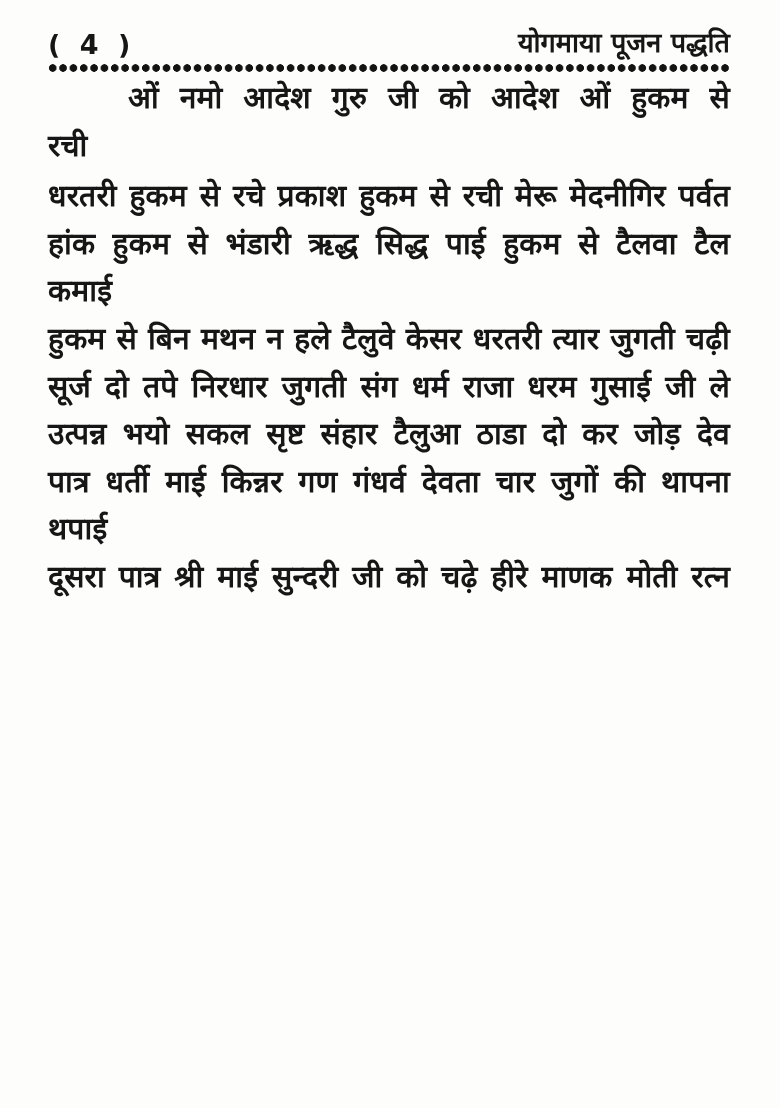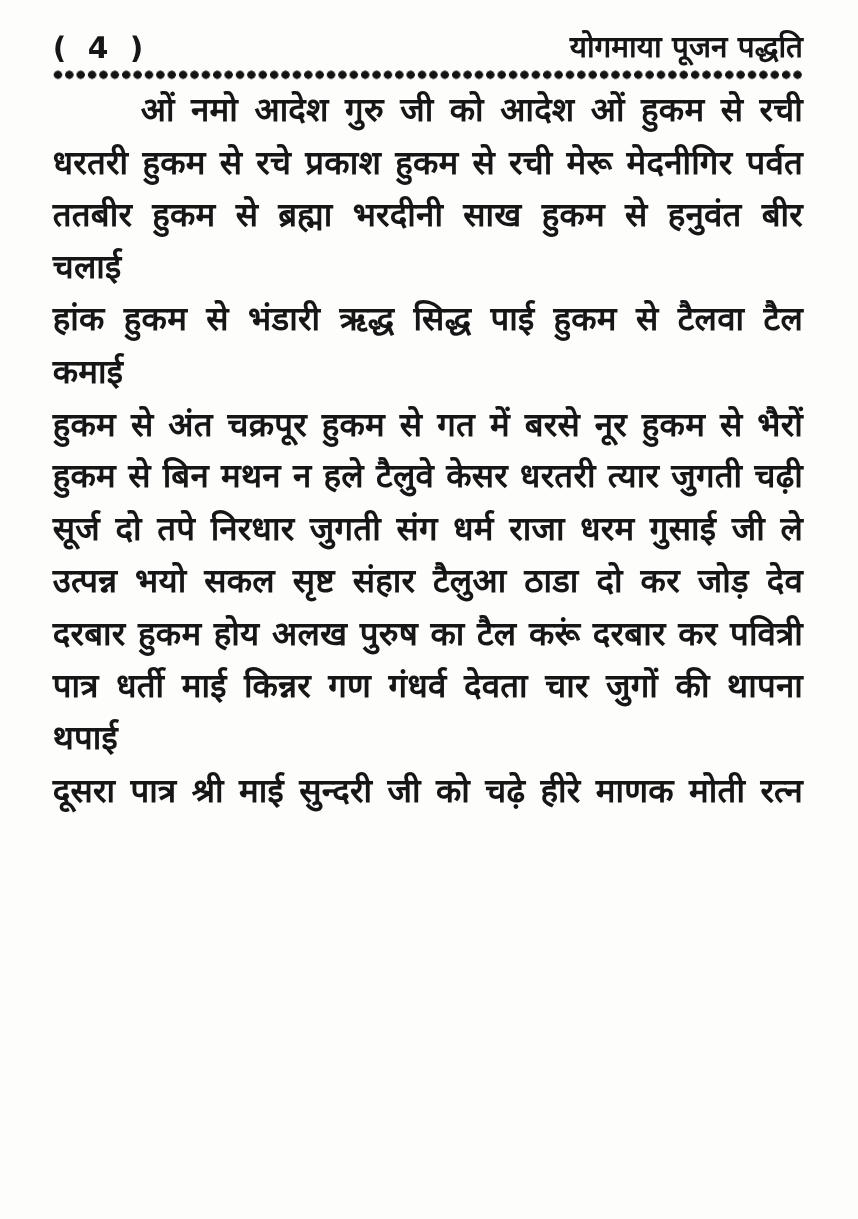--- a/index.html
+++ b/index.html
@@ -50,38 +50,36 @@
     font-size: 30px;
     font-weight: 600;
     line-height: 47.6px;
     text-align: justify;
     text-align-last: justify;
     letter-spacing: 0.2px;
     white-space: normal;
   }
   .text-line.first-line {
     text-indent: 80px;
+    font-family: Liberation Mono, monospace;
   }
 </style>
 </head>
 <body>
 
 <div class="page">
   <div class="header">
     <span class="page-number">( 4 )</span>
     <span class="book-title">योगमाया पूजन पद्धति</span>
   </div>
   <div class="dotted-divider"></div>
   <div class="body-text">
     <div class="text-line first-line">ओं नमो आदेश गुरु जी को आदेश ओं हुकम से रची</div>
     <div class="text-line">धरतरी हुकम से रचे प्रकाश हुकम से रची मेरू मेदनीगिर पर्वत</div>
-    <div class="text-line">ततबीर हुकम से ब्रह्मा भरदीनी साख हुकम से हनुवंत बीर चलाई</div>
     <div class="text-line">हांक हुकम से भंडारी ऋद्ध सिद्ध पाई हुकम से टैलवा टैल कमाई</div>
-    <div class="text-line">हुकम से अंत चक्रपूर हुकम से गत में बरसे नूर हुकम से भैरों</div>
     <div class="text-line">हुकम से बिन मथन न हले टैलुवे केसर धरतरी त्यार जुगती चढ़ी</div>
     <div class="text-line">सूर्ज दो तपे निरधार जुगती संग धर्म राजा धरम गुसाई जी ले</div>
     <div class="text-line">उत्पन्न भयो सकल सृष्ट संहार टैलुआ ठाडा दो कर जोड़ देव</div>
-    <div class="text-line">दरबार हुकम होय अलख पुरुष का टैल करूं दरबार कर पवित्री</div>
     <div class="text-line">पात्र धर्ती माई किन्नर गण गंधर्व देवता चार जुगों की थापना थपाई</div>
     <div class="text-line">दूसरा पात्र श्री माई सुन्दरी जी को चढ़े हीरे माणक मोती रत्न</div>
 
   </div>
 </div>
 
 </body></html>

